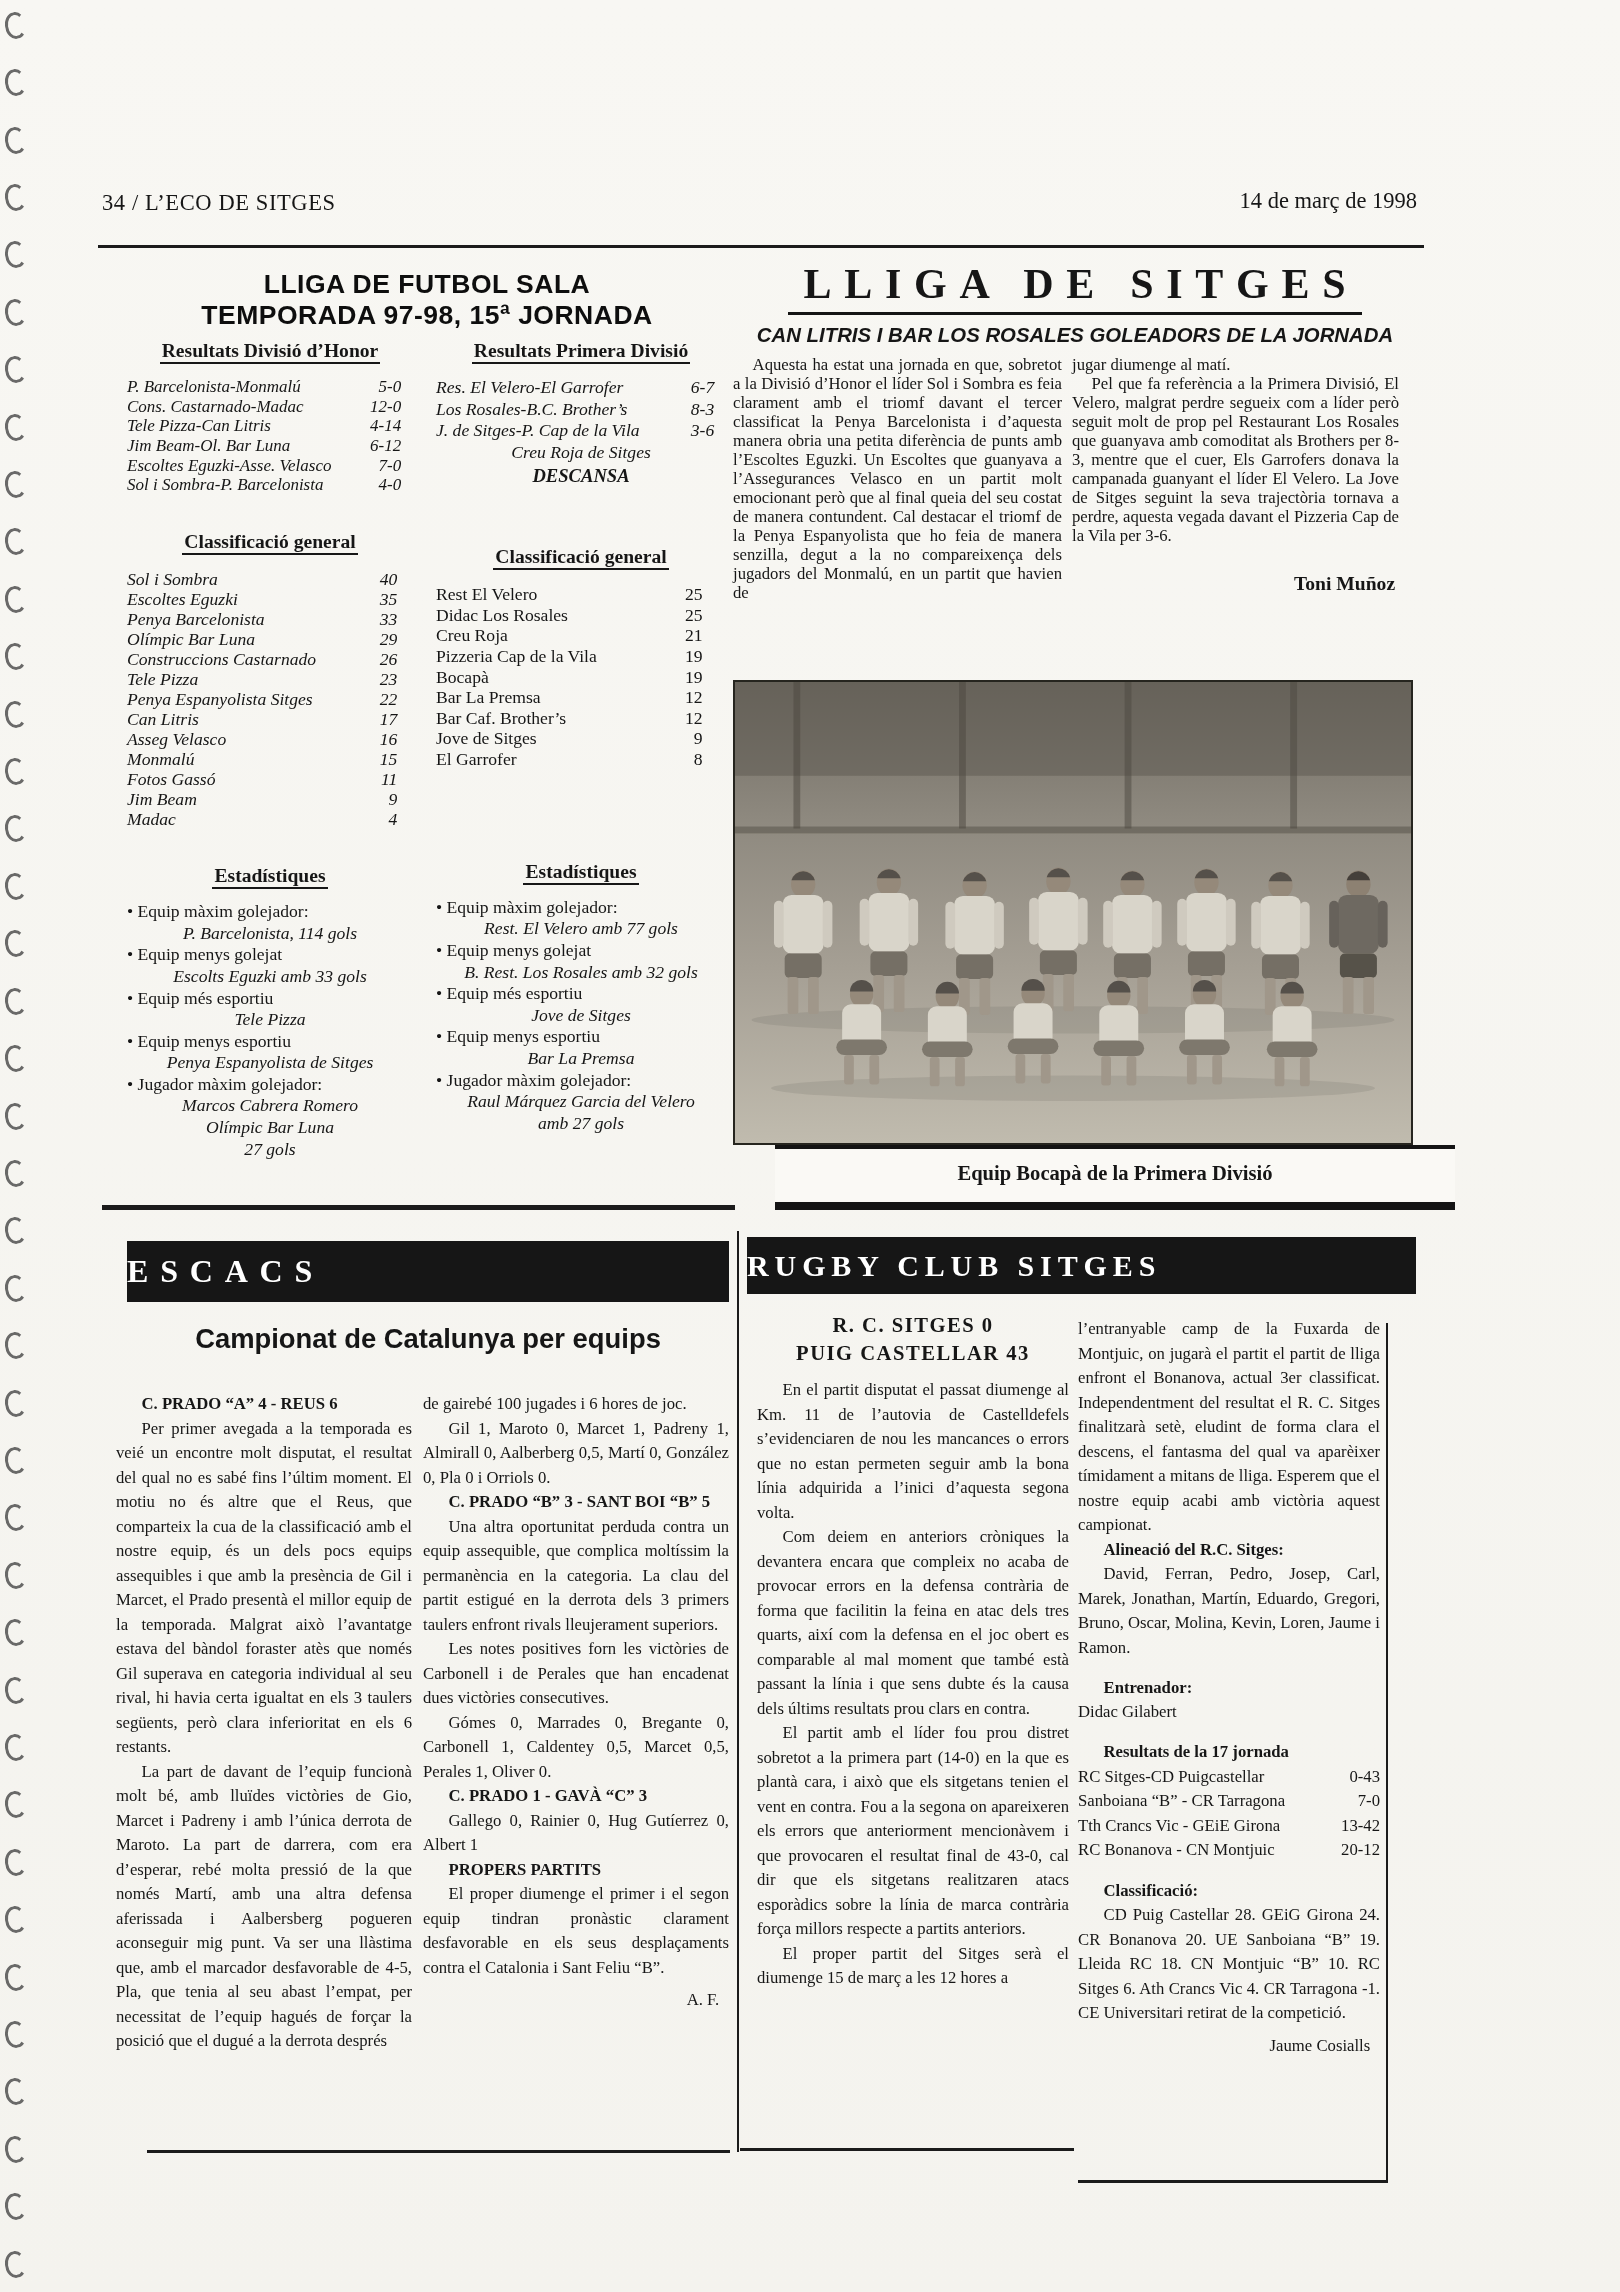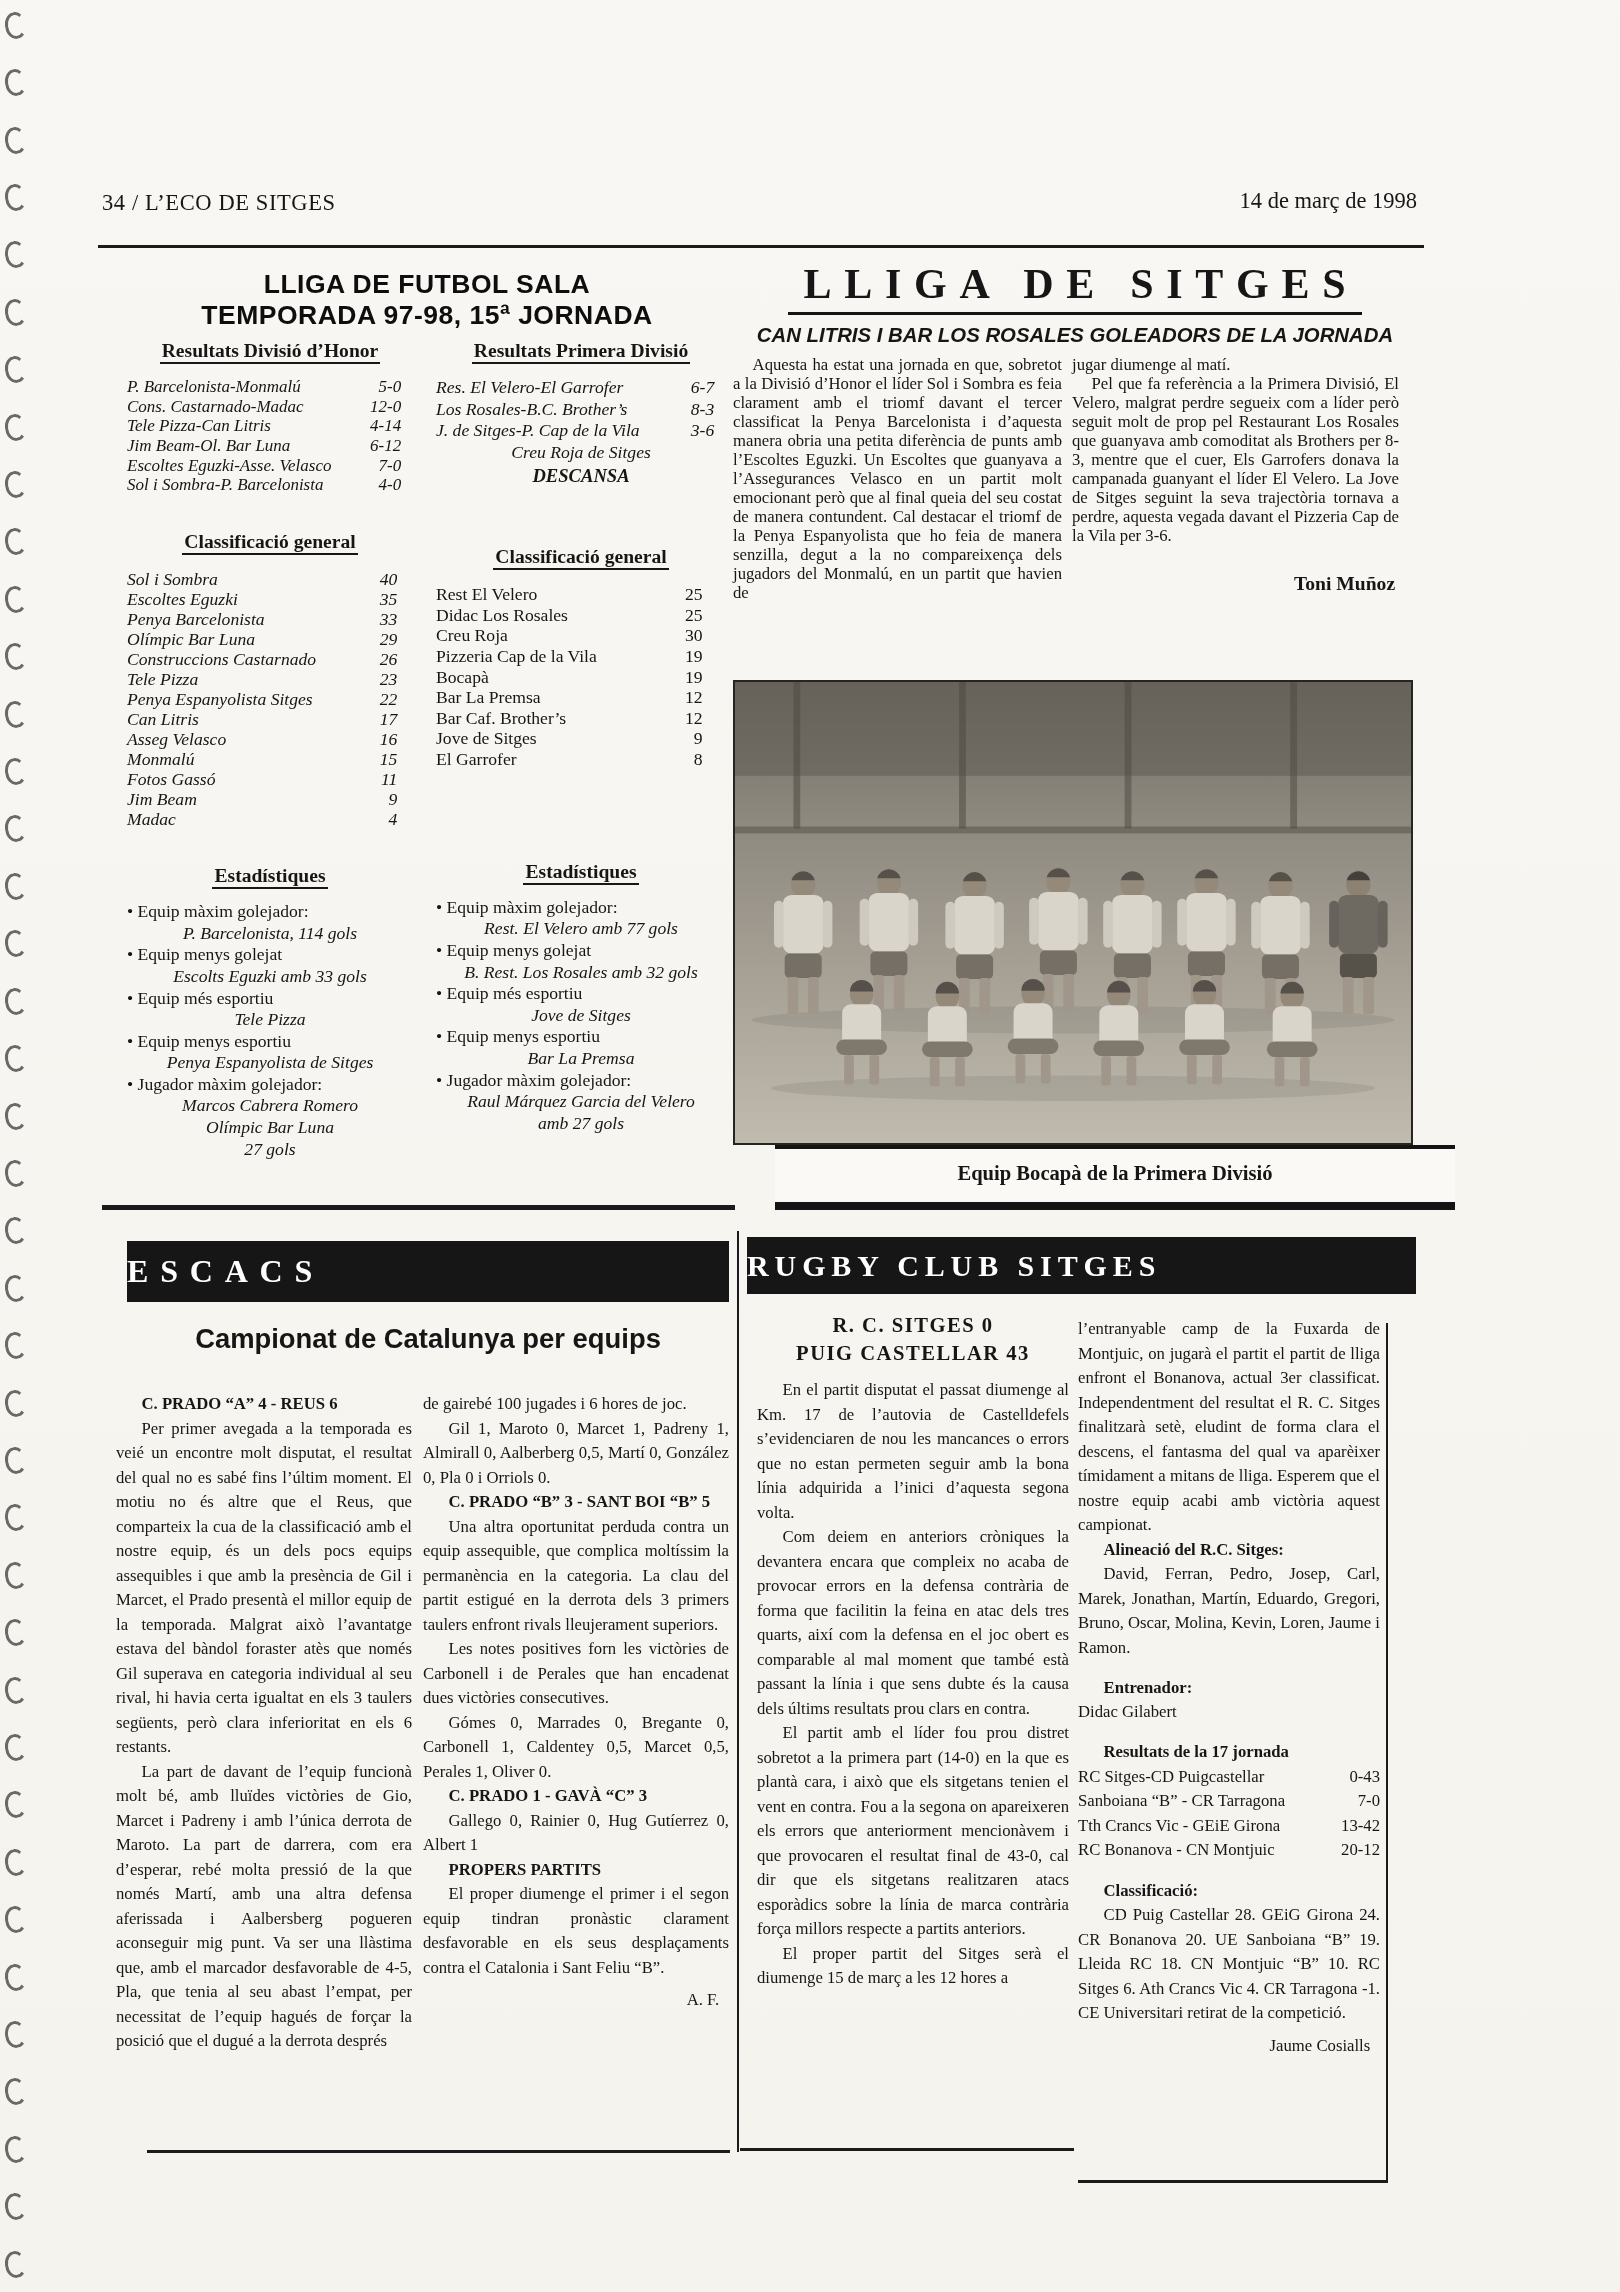--- a/index.html
+++ b/index.html
@@ -257,21 +257,21 @@
     <div class="crow">
           <span class="tm">Rest El Velero</span>
           <span class="sc">25</span>
         </div>
         <div class="crow">
           <span class="tm">Didac Los Rosales</span>
           <span class="sc">25</span>
         </div>
         <div class="crow">
           <span class="tm">Creu Roja</span>
-          <span class="sc">30</span>
+          <span class="sc">21</span>
         </div>
         <div class="crow">
           <span class="tm">Pizzeria Cap de la Vila</span>
           <span class="sc">19</span>
         </div>
         <div class="crow">
           <span class="tm">Bocapà</span>
           <span class="sc">19</span>
         </div>
         <div class="crow">
@@ -413,21 +413,21 @@
       <p class="sig">A. F.</p>
     </div>
 
   <div class="abs banner" id="rugby-banner">RUGBY CLUB SITGES</div>
   <div class="abs" id="rugby-match">
     <div>R. C. SITGES 0</div>
     <div>PUIG CASTELLAR 43</div>
   </div>
   <div class="abs bt" id="rug1">
 
-  <p class="p">En el partit disputat el passat diumenge al Km. 17 de l’autovia de Castelldefels s’evidenciaren de nou les mancances o errors que no estan permeten seguir amb la bona línia adquirida a l’inici d’aquesta segona volta.</p>
+  <p class="p">En el partit disputat el passat diumenge al Km. 11 de l’autovia de Castelldefels s’evidenciaren de nou les mancances o errors que no estan permeten seguir amb la bona línia adquirida a l’inici d’aquesta segona volta.</p>
       <p class="p">Com deiem en anteriors cròniques la devantera encara que compleix no acaba de provocar errors en la defensa contrària de forma que facilitin la feina en atac dels tres quarts, així com la defensa en el joc obert es comparable al mal moment que també està passant la línia i que sens dubte és la causa dels últims resultats prou clars en contra.</p>
       <p class="p">El partit amb el líder fou prou distret sobretot a la primera part (14-0) en la que es plantà cara, i això que els sitgetans tenien el vent en contra. Fou a la segona on apareixeren els errors que anteriorment mencionàvem i que provocaren el resultat final de 43-0, cal dir que els sitgetans realitzaren atacs esporàdics sobre la línia de marca contrària força millors respecte a partits anteriors.</p>
       <p class="p">El proper partit del Sitges serà el diumenge 15 de març a les 12 hores a</p>
     </div>
   <div class="abs bt" id="rug2">
     <div>
 
     <p class="pn">l’entranyable camp de la Fuxarda de Montjuic, on jugarà el partit el partit de lliga enfront el Bonanova, actual 3er classificat. Independentment del resultat el R. C. Sitges finalitzarà setè, eludint de forma clara el descens, el fantasma del qual va aparèixer tímidament a mitans de lliga. Esperem que el nostre equip acabi amb victòria aquest campionat.</p>
         <p class="h2">Alineació del R.C. Sitges:</p>
         <p class="p">David, Ferran, Pedro, Josep, Carl, Marek, Jonathan, Martín, Eduardo, Gregori, Bruno, Oscar, Molina, Kevin, Loren, Jaume i Ramon.</p>

